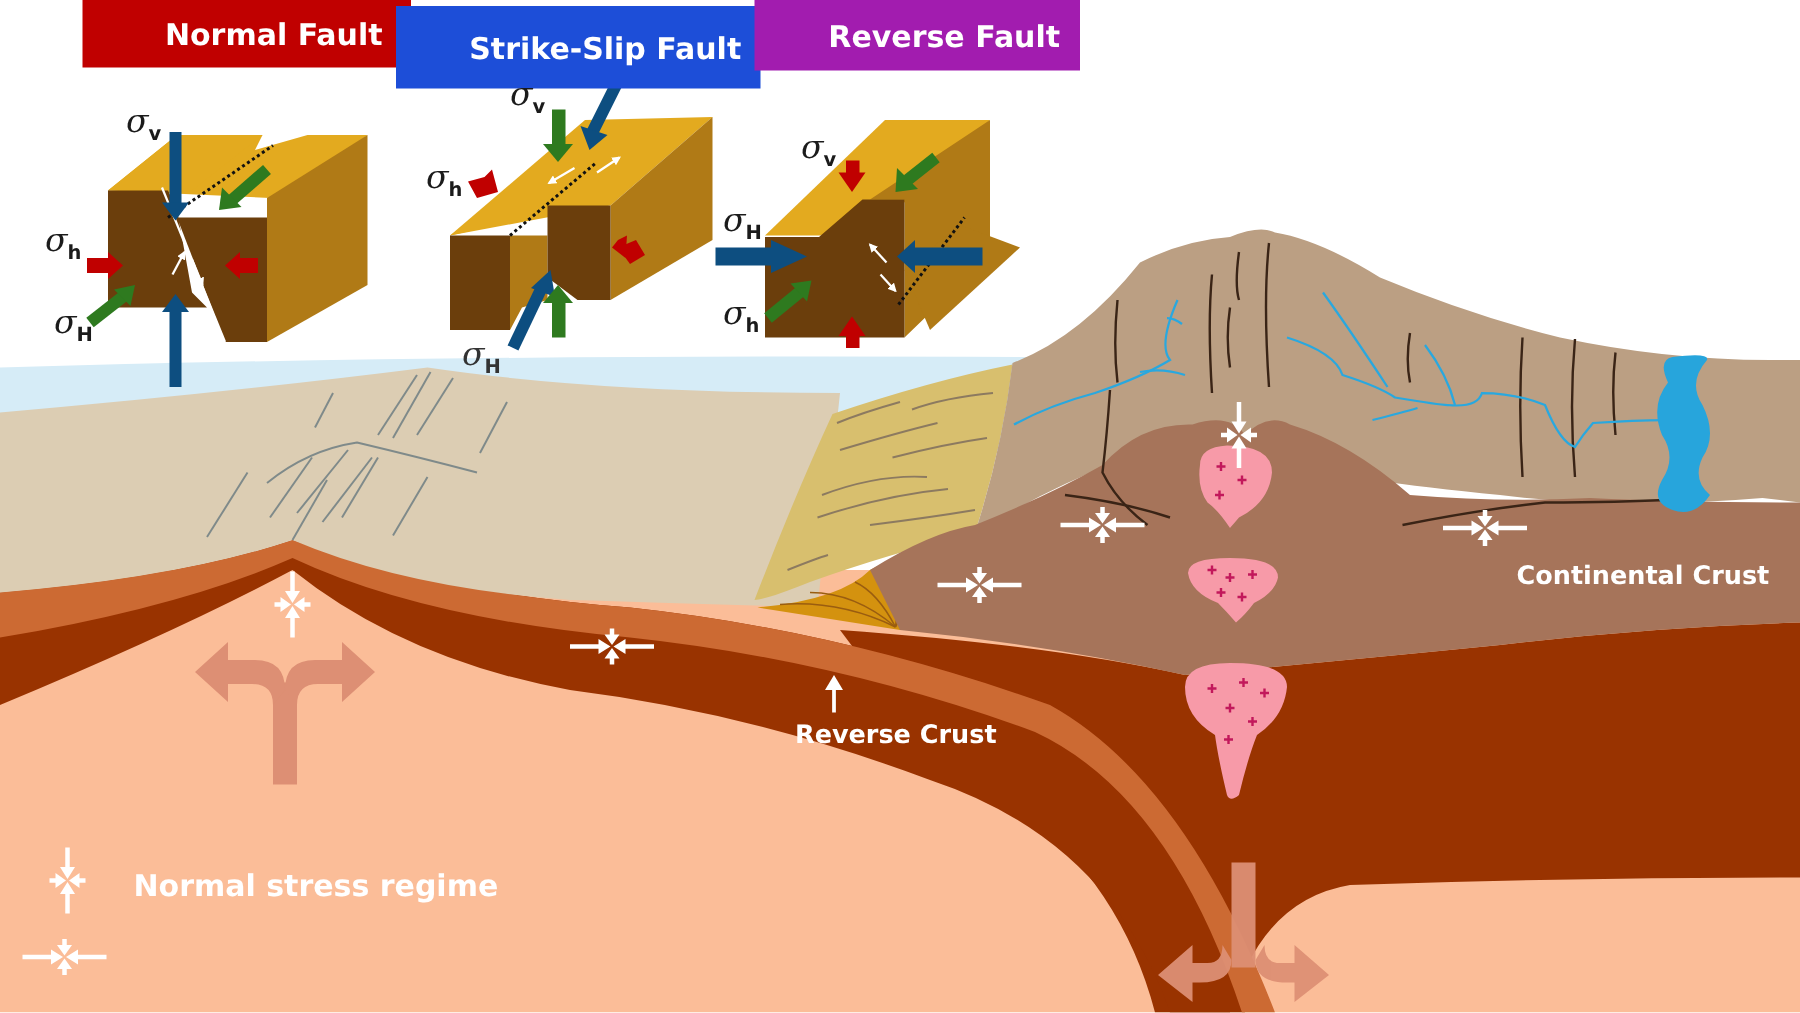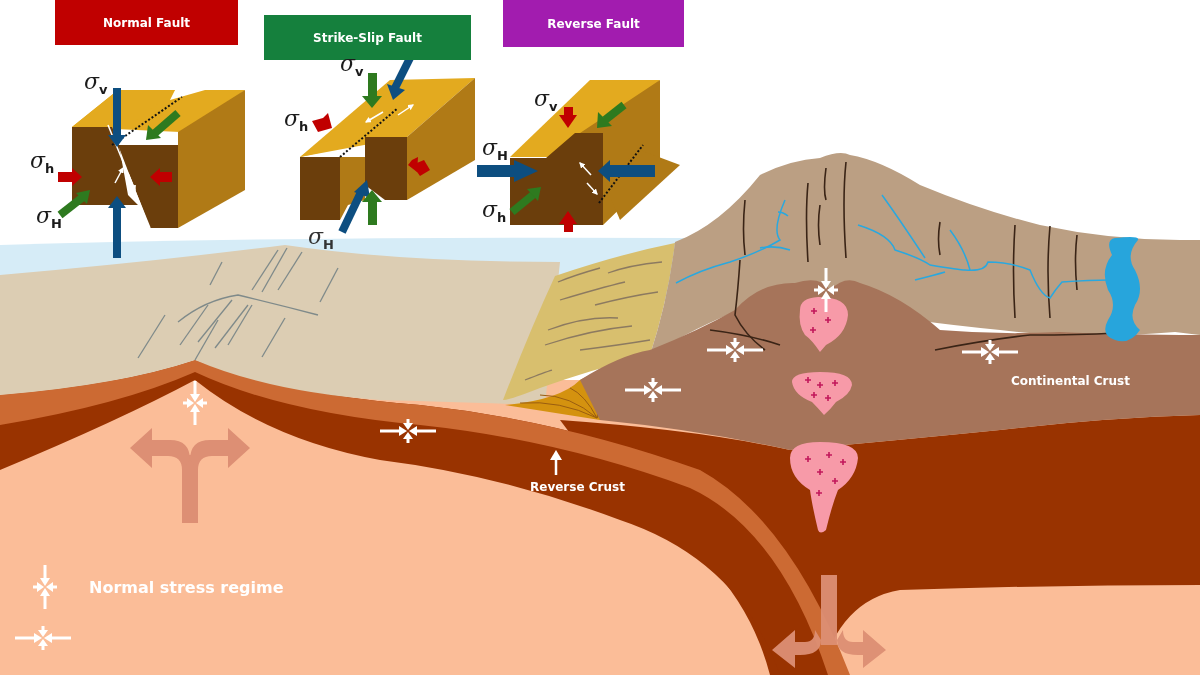--- a/index.html
+++ b/index.html
@@ -1,27 +1,28 @@
 <!DOCTYPE html>
 <html><head>
   <meta charset="utf-8">
   <style>
     html, body { margin: 0; padding: 0; background: #ffffff; }
     body { width: 1200px; height: 675px; overflow: hidden; position: relative; font-family: "DejaVu Sans", sans-serif; }
     #stage { position: absolute; left: 0; top: 0; width: 1200px; height: 675px; }
     .title-box {
-      position: absolute; color: #fff; font-weight: bold; font-size: 12px;
+      position: absolute; color: #fff; font-weight: bold; font-size: 20px;
       display: flex; align-items: center; justify-content: center;
       font-family: "DejaVu Sans", sans-serif;
+      padding-left: 36px;
     }
     .label {
-      position: absolute; color: #fff; font-weight: bold; font-size: 12px;
+      position: absolute; color: #fff; font-weight: bold; font-size: 17px;
       font-family: "DejaVu Sans", sans-serif; white-space: nowrap;
     }
-    .legend-label { font-size: 16px; }
+    .legend-label { font-size: 20px; }
     .sigma {
       position: absolute; font-family: "DejaVu Serif", serif; font-style: italic;
       font-size: 22px; color: #1b1b1b; line-height: 1;
     }
     .sigma sub { font-family: "DejaVu Sans", sans-serif; font-style: normal; font-weight: bold; font-size: 13px; }
   </style>
 </head>
 <body>
 
 <div id="stage">
@@ -259,21 +260,21 @@
       <line x1="624" y1="105" x2="605" y2="120" stroke="#2e7a1f" stroke-width="8"></line>
       <path d="M598,112 L597,128 L612,126 Z" fill="#2e7a1f"></path>
       <line x1="512" y1="212" x2="534" y2="194" stroke="#2e7a1f" stroke-width="8"></line>
       <path d="M527,189 L541,187 L538,201 Z" fill="#2e7a1f"></path>
       <line x1="591" y1="175" x2="580" y2="163" stroke="#fff" stroke-width="1.5" marker-end="url(#m-white)"></line>
       <line x1="587" y1="183" x2="597" y2="194" stroke="#fff" stroke-width="1.5" marker-end="url(#m-white)"></line>
     </g>
   </svg>
 
   <div class="title-box" style="left:55px;top:0;width:183px;height:45px;background:#c00000;">Normal Fault</div>
-  <div class="title-box" style="left:264px;top:15px;width:207px;height:45px;background:#15803d;">Strike-Slip Fault</div>
+  <div class="title-box" style="left:264px;top:4px;width:207px;height:55px;background:#1d4ed8;">Strike-Slip Fault</div>
   <div class="title-box" style="left:503px;top:0;width:181px;height:47px;background:#a21caf;">Reverse Fault</div>
 
   <div class="sigma" style="left:84px;top:71px;"><span>σ</span><sub>v</sub></div>
   <div class="sigma" style="left:30px;top:150px;"><span>σ</span><sub>h</sub></div>
   <div class="sigma" style="left:36px;top:205px;"><span>σ</span><sub>H</sub></div>
 
   <div class="sigma" style="left:340px;top:53px;"><span>σ</span><sub>v</sub></div>
   <div class="sigma" style="left:284px;top:108px;"><span>σ</span><sub>h</sub></div>
   <div class="sigma" style="left:308px;top:226px;color:#333;"><span>σ</span><sub>H</sub></div>
 

